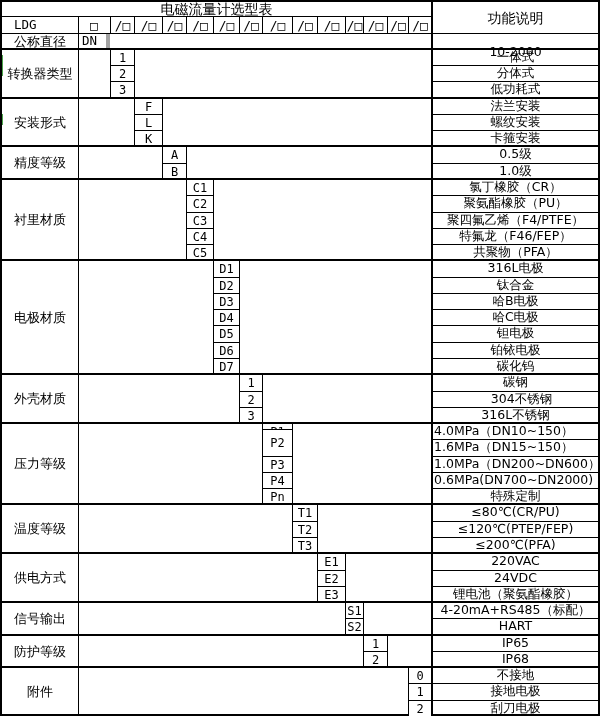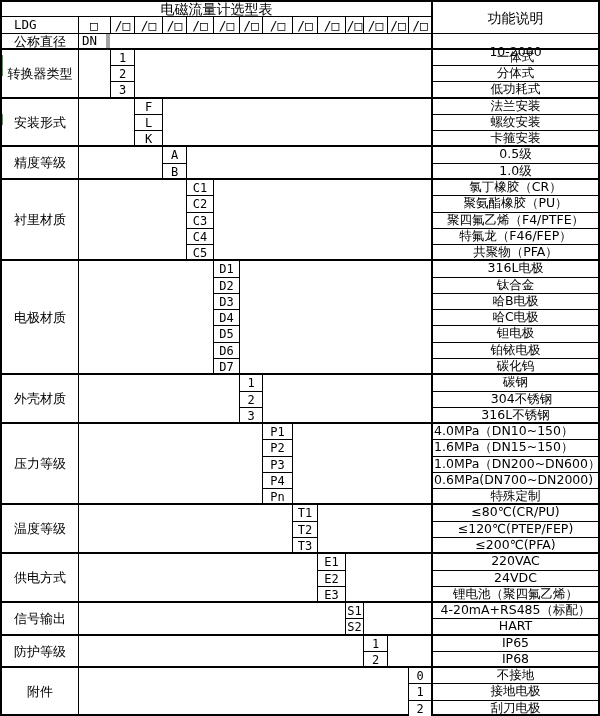--- a/index.html
+++ b/index.html
@@ -128,21 +128,21 @@
     <div class="codebox" style="left: 239px; top: 391px; width: 24px; height: 17px;">2</div>
     <div class="cell" style="left: 433px; top: 391px; width: 165px; height: 16px; padding-left: 12px;">304不锈钢</div>
     <div class="hline" style="left: 431px; top: 407px; width: 169px; height: 1px;"></div>
     <div class="codebox" style="left: 239px; top: 407px; width: 24px; height: 17px;">3</div>
     <div class="cell" style="left: 433px; top: 407px; width: 165px; height: 16px; padding-left: 0px;">316L不锈钢</div>
     <div class="hline" style="left: 0px; top: 422px; width: 600px; height: 2px;"></div>
     <div class="cell seclabel" style="left: 2px; top: 423px; width: 76px; height: 81px;">压力等级</div>
     <div class="codebox" style="left: 262px; top: 423px; width: 31px; height: 17px;">P1</div>
     <div class="cell left" style="left: 433px; top: 423px; width: 165px; height: 16px; padding-left: 1px;">4.0MPa（DN10~150）</div>
     <div class="hline" style="left: 431px; top: 439px; width: 169px; height: 1px;"></div>
-    <div class="codebox" style="left: 262px; top: 439px; width: 31px; height: 18px;">P2</div>
+    <div class="codebox" style="left: 262px; top: 429px; width: 31px; height: 28px;">P2</div>
     <div class="cell left" style="left: 433px; top: 439px; width: 165px; height: 17px; padding-left: 1px;">1.6MPa（DN15~150）</div>
     <div class="hline" style="left: 431px; top: 456px; width: 169px; height: 1px;"></div>
     <div class="codebox" style="left: 262px; top: 456px; width: 31px; height: 17px;">P3</div>
     <div class="cell left" style="left: 433px; top: 456px; width: 165px; height: 16px; padding-left: 1px;">1.0MPa（DN200~DN600）</div>
     <div class="hline" style="left: 431px; top: 472px; width: 169px; height: 1px;"></div>
     <div class="codebox" style="left: 262px; top: 472px; width: 31px; height: 17px;">P4</div>
     <div class="cell left" style="left: 433px; top: 472px; width: 165px; height: 16px; padding-left: 1px;">0.6MPa(DN700~DN2000)</div>
     <div class="hline" style="left: 431px; top: 488px; width: 169px; height: 1px;"></div>
     <div class="codebox" style="left: 262px; top: 488px; width: 31px; height: 17px;">Pn</div>
     <div class="cell" style="left: 433px; top: 488px; width: 165px; height: 16px; padding-left: 0px;">特殊定制</div>
@@ -158,21 +158,21 @@
     <div class="cell" style="left: 433px; top: 537px; width: 165px; height: 16px; padding-left: 0px;">≤200℃(PFA)</div>
     <div class="hline" style="left: 0px; top: 552px; width: 600px; height: 2px;"></div>
     <div class="cell seclabel" style="left: 2px; top: 553px; width: 76px; height: 49px;">供电方式</div>
     <div class="codebox" style="left: 317px; top: 553px; width: 29px; height: 18px;">E1</div>
     <div class="cell" style="left: 433px; top: 553px; width: 165px; height: 17px; padding-left: 0px;">220VAC</div>
     <div class="hline" style="left: 431px; top: 570px; width: 169px; height: 1px;"></div>
     <div class="codebox" style="left: 317px; top: 570px; width: 29px; height: 17px;">E2</div>
     <div class="cell" style="left: 433px; top: 570px; width: 165px; height: 16px; padding-left: 0px;">24VDC</div>
     <div class="hline" style="left: 431px; top: 586px; width: 169px; height: 1px;"></div>
     <div class="codebox" style="left: 317px; top: 586px; width: 29px; height: 17px;">E3</div>
-    <div class="cell" style="left: 433px; top: 586px; width: 165px; height: 16px; padding-left: 0px;">锂电池（聚四氟乙烯）</div>
+    <div class="cell" style="left: 433px; top: 586px; width: 165px; height: 16px; padding-left: 0px;">锂电池（聚氨酯橡胶）</div>
     <div class="hline" style="left: 0px; top: 601px; width: 600px; height: 2px;"></div>
     <div class="cell seclabel" style="left: 2px; top: 602px; width: 76px; height: 33px;">信号输出</div>
     <div class="codebox" style="left: 345px; top: 602px; width: 19px; height: 17px;">S1</div>
     <div class="cell" style="left: 433px; top: 602px; width: 165px; height: 16px; padding-left: 0px;">4-20mA+RS485（标配）</div>
     <div class="hline" style="left: 431px; top: 618px; width: 169px; height: 1px;"></div>
     <div class="codebox" style="left: 345px; top: 618px; width: 19px; height: 18px;">S2</div>
     <div class="cell" style="left: 433px; top: 618px; width: 165px; height: 17px; padding-left: 0px;">HART</div>
     <div class="hline" style="left: 0px; top: 634px; width: 600px; height: 2px;"></div>
     <div class="cell seclabel" style="left: 2px; top: 635px; width: 76px; height: 32px;">防护等级</div>
     <div class="codebox" style="left: 363px; top: 635px; width: 25px; height: 17px;">1</div>

